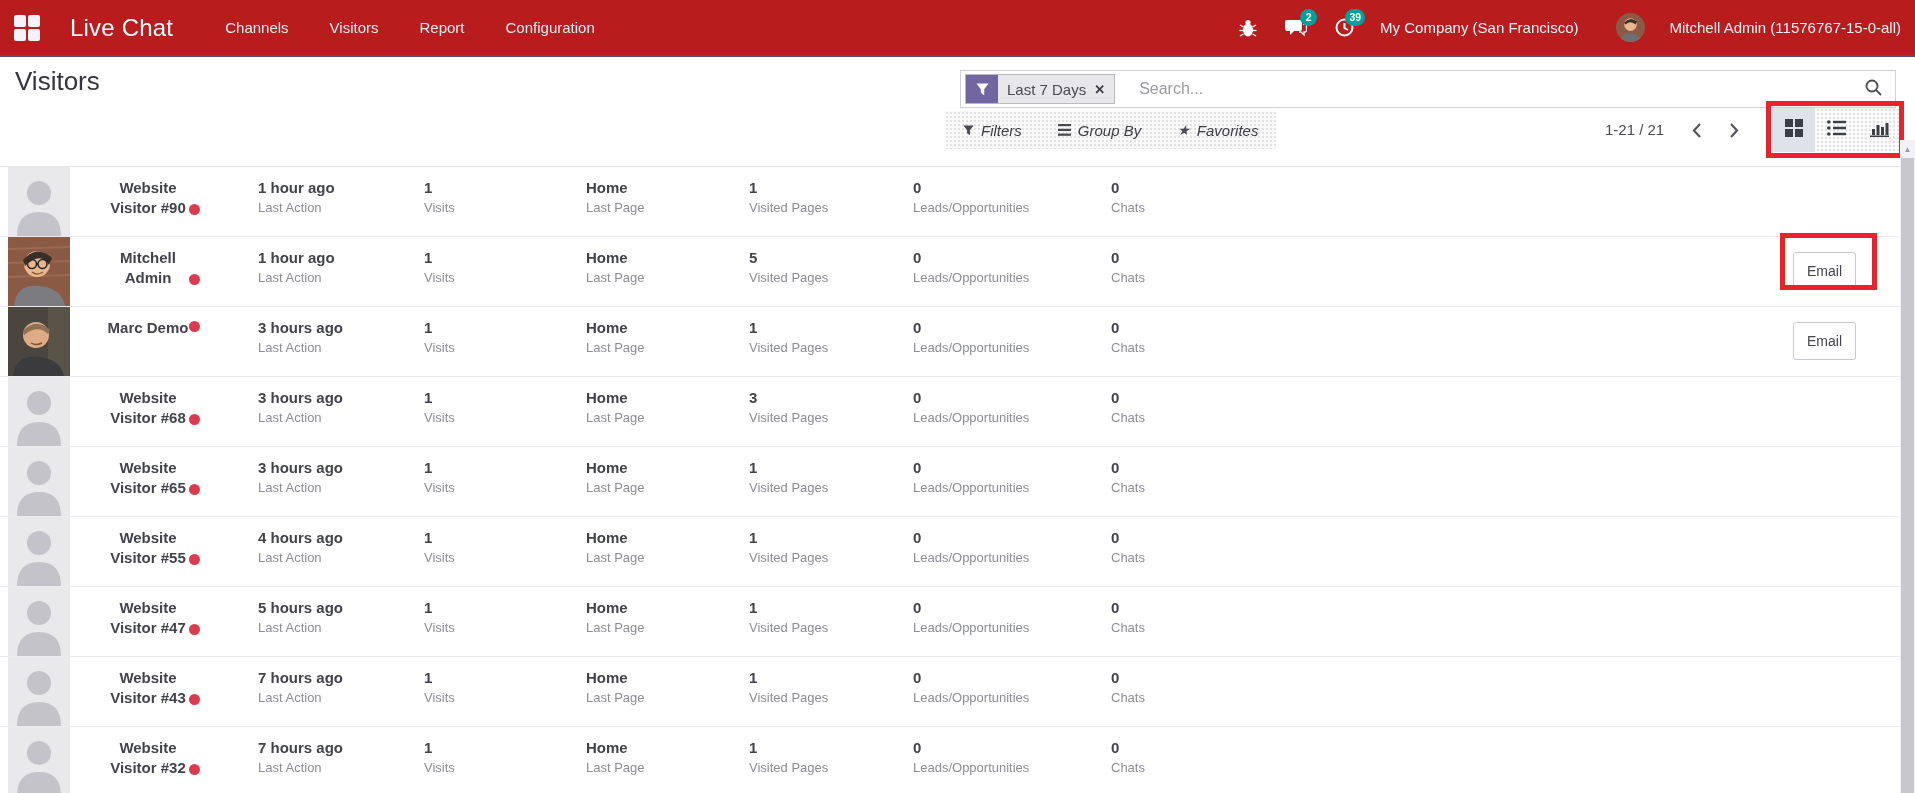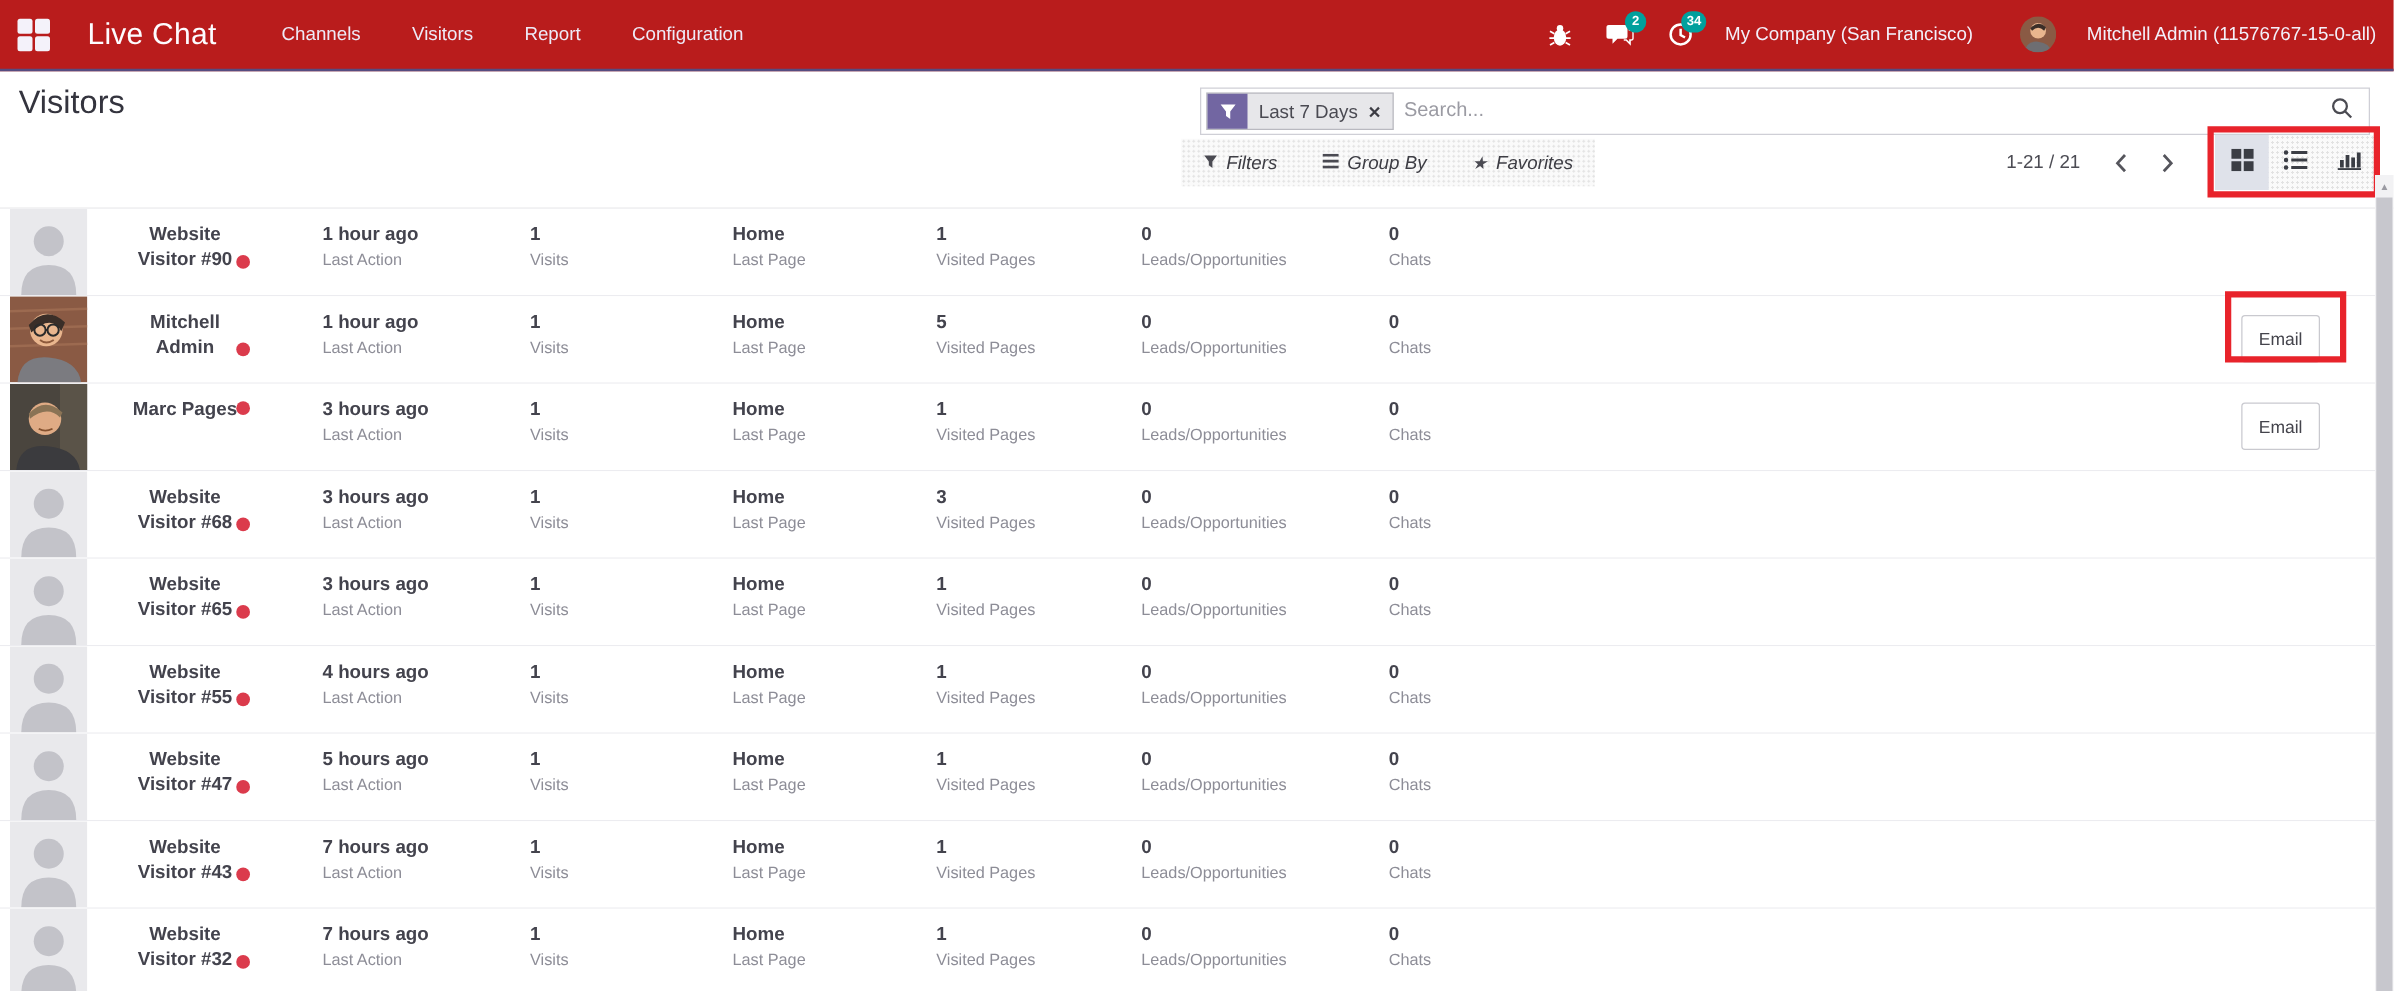--- a/index.html
+++ b/index.html
@@ -28,21 +28,21 @@
 
   
   .page-title { position:absolute; left:15px; top:66px; font-size:26px; color:#34343e; }
   .searchbox { position:absolute; left:960px; top:70px; width:936px; height:38px;
     border:1px solid #cfcfd6; background:#fff; display:flex; align-items:center; }
   .facet { display:flex; align-items:stretch; height:30px; margin-left:4px;
     border:1px solid #b9b9c0; background:#e7e7ea; flex:none; }
   .facet-icon { width:32px; background:#7266A2; display:flex; align-items:center; justify-content:center; }
   .facet-val { display:flex; align-items:center; gap:8px; padding:0 9px; font-size:15px; color:#4a4a52; }
   .facet-x { font-size:13px; font-weight:700; color:#3c3c44; cursor:pointer; }
-  .searchbox input { flex:1; border:none; outline:none; font-size:16px; color:#0f172a; padding:0 8px;
+  .searchbox input { flex:1; border:none; outline:none; font-size:16px; color:#0f172a; padding:0 24px;
     font-family:"Liberation Sans", sans-serif; background:transparent; }
   .searchbox input::placeholder { color:#9b9ba3; }
   .mag { margin-right:12px; cursor:pointer; flex:none; }
 
   .dotted { background-color:#fafafa;
     background-image:radial-gradient(#e2e2e2 1px, transparent 1px); background-size:4px 4px; }
   .cp-buttons { position:absolute; left:945px; top:111px; height:38px; display:flex;font-style:italic; }
   .cp-btn { display:flex; align-items:center; gap:7px; padding:0 18px; font-size:15px;
     color:#3d3d44; cursor:pointer; }
   .cp-btn .glyph { color:#4a4a52; }
@@ -123,21 +123,21 @@
             <path d="M2 2 h13 a2 2 0 0 1 2 2 v7 a2 2 0 0 1 -2 2 h-6 l-4 4 v-4 h-3 a2 2 0 0 1 -2 -2 v-7 a2 2 0 0 1 2 -2 z" fill="#fff"></path>
             <path d="M18 6 h2 a1.5 1.5 0 0 1 1.5 1.5 v5 a1.5 1.5 0 0 1 -1.5 1.5 h-1 v3 l-3 -3 h-2" fill="none" stroke="#fff" stroke-width="1.3"></path>
           </svg>
         <span class="badge" style="background: rgb(0, 160, 157);">2</span>
       </div>
       <div class="sysicon">
         <svg width="21" height="21" viewBox="0 0 21 21">
             <circle cx="10.5" cy="10.5" r="8" fill="none" stroke="#fff" stroke-width="2"></circle>
             <polyline points="10.5,6 10.5,11 14,13" fill="none" stroke="#fff" stroke-width="2"></polyline>
           </svg>
-        <span class="badge" style="background: rgb(0, 160, 157);">34</span>
+        <span class="badge" style="background: rgb(0, 160, 157);">39</span>
       </div>
       <div class="company-name">My Company (San Francisco)</div>
       <div class="user-avatar">
         <svg viewBox="0 0 30 30">
             <rect width="30" height="30" fill="#8a5a44"></rect>
             <circle cx="15" cy="12" r="6.5" fill="#e9b68e"></circle>
             <path d="M8.5 10 Q15 3 21.5 9 L20 12 Q15 7 10 12 Z" fill="#3a2e28"></path>
             <path d="M4 30 Q5 20 15 21 Q25 22 26 30 Z" fill="#6e6e72"></path>
           </svg>
       </div>
@@ -332,21 +332,21 @@
           <svg viewBox="0 0 62 69">
             <rect width="62" height="69" fill="#4a453e"></rect>
             <rect x="40" y="0" width="22" height="69" fill="#5a5348"></rect>
             <circle cx="28" cy="28" r="13" fill="#dfab85"></circle>
             <path d="M15 24 Q28 10 42 23 L40 27 Q30 17 16 28 Z" fill="#8a7355"></path>
             <path d="M23 36 Q28 39 34 36" stroke="#84512f" stroke-width="1.4" fill="none"></path>
             <path d="M5 69 Q7 48 30 50 Q53 52 56 69 Z" fill="#3b3b3e"></path>
           </svg>
         </div>
     <div class="cell c-name">
-      <div class="val">Marc Pages</div>
+      <div class="val">Marc Demo</div>
 
     </div>
     <span class="dot dot-top" style="background: rgb(219, 59, 76);"></span>
     <div class="cell c-action">
       <div class="val">3 hours ago</div>
       <div class="lbl">Last Action</div>
     </div>
     <div class="cell c-visits">
       <div class="val">1</div>
       <div class="lbl">Visits</div>

